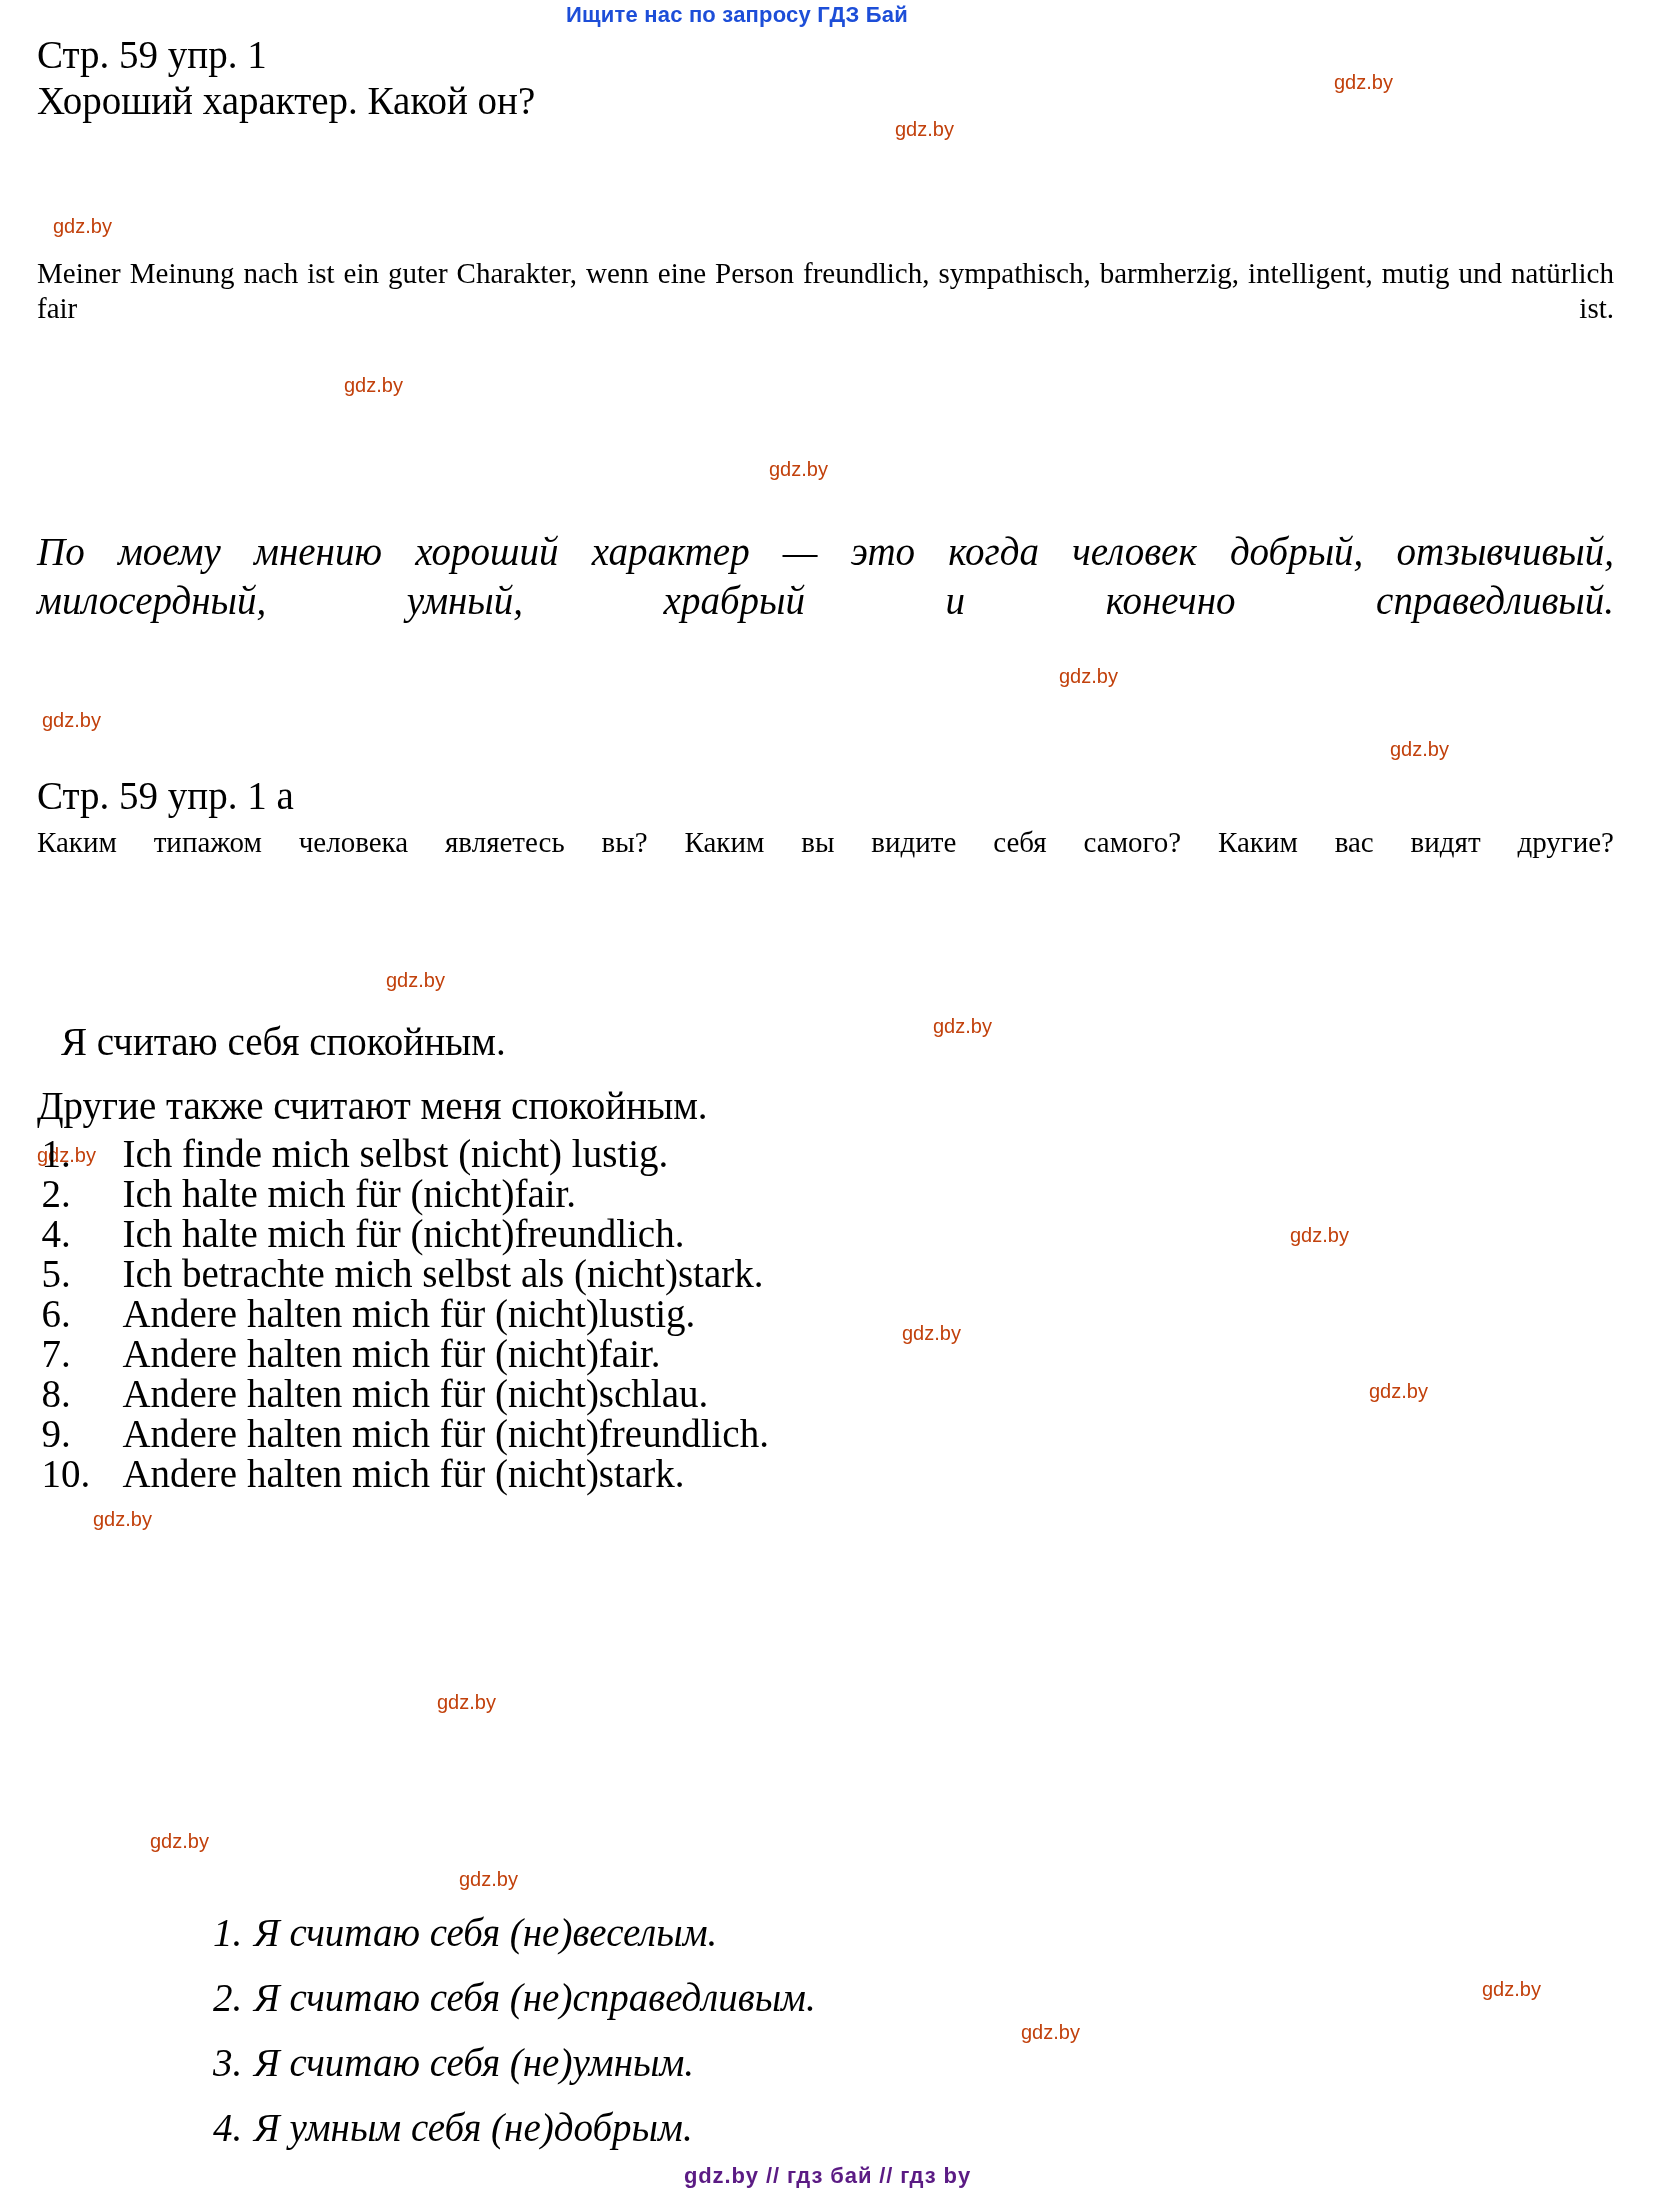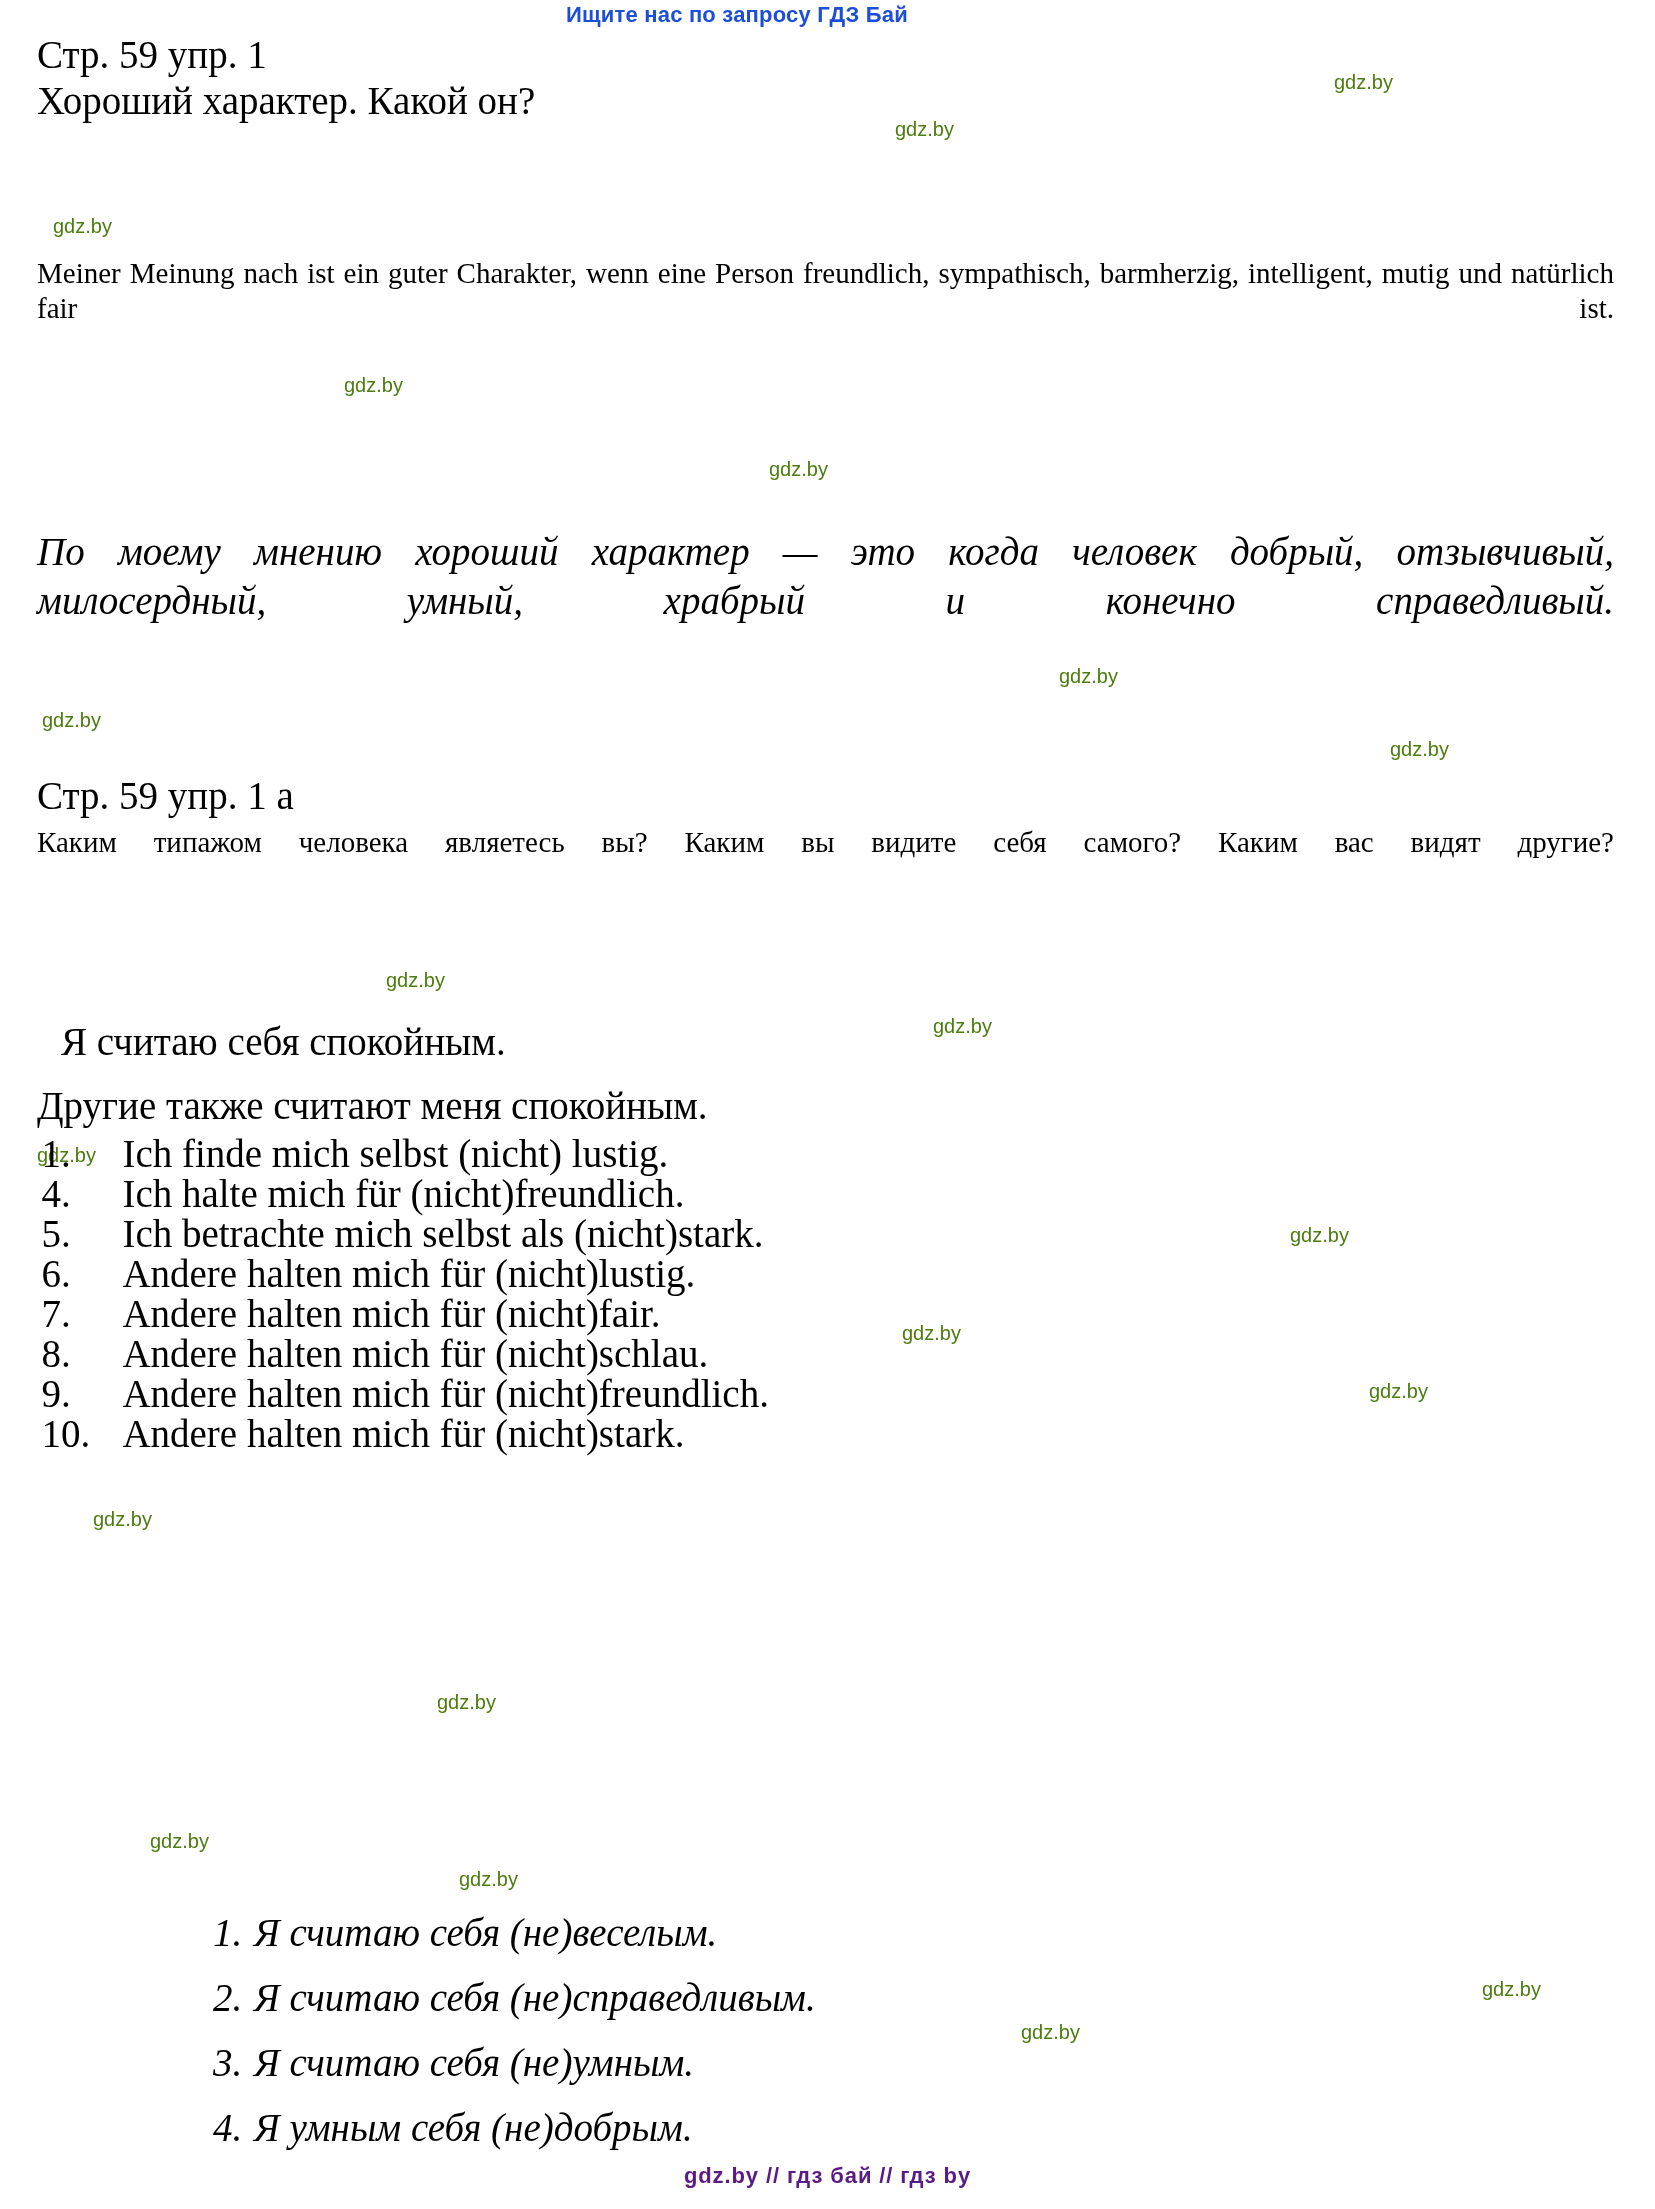--- a/index.html
+++ b/index.html
@@ -44,21 +44,21 @@
     font-weight: bold;
     color: #5b1b84;
     letter-spacing: 0.9px;
   }
 
   
   .wm {
     position: absolute;
     font-family: "Liberation Sans", sans-serif;
     font-size: 20px;
-    color: #4d7c0f;
+    color: #c2410c;
     white-space: nowrap;
     line-height: 1;
   }
 
   
   .content {
     position: absolute;
     left: 37px;
     top: 0;
     width: 1579px;
@@ -193,20 +193,21 @@
     <div class="blk heading" style="top:773px;">Стр. 59 упр. 1 a</div>
 
     <div class="blk para last-justify" style="top:825px;">Каким типажом человека являетесь вы? Каким вы видите себя самого? Каким вас видят другие?</div>
 
     <div class="blk plain-line" style="top:1019px;margin-left:24px;">Я считаю себя спокойным.</div>
 
     <div class="blk plain-line" style="top:1083px;">Другие также считают меня спокойным.</div>
 
     <ol class="numlist" id="german-list" style="top:1134px;">
         <li><span class="num">1.</span><span>Ich finde mich selbst (nicht) lustig.</span></li>
+        <li><span class="num">2.</span><span>Ich halte mich für (nicht)fair.</span></li>
         <li><span class="num">4.</span><span>Ich halte mich für (nicht)freundlich.</span></li>
         <li><span class="num">5.</span><span>Ich betrachte mich selbst als (nicht)stark.</span></li>
         <li><span class="num">6.</span><span>Andere halten mich für (nicht)lustig.</span></li>
         <li><span class="num">7.</span><span>Andere halten mich für (nicht)fair.</span></li>
         <li><span class="num">8.</span><span>Andere halten mich für (nicht)schlau.</span></li>
         <li><span class="num">9.</span><span>Andere halten mich für (nicht)freundlich.</span></li>
         <li><span class="num">10.</span><span>Andere halten mich für (nicht)stark.</span></li>
       </ol>
 
     <ol class="ru-list" id="russian-list" style="top:1899px; left:176px;">

